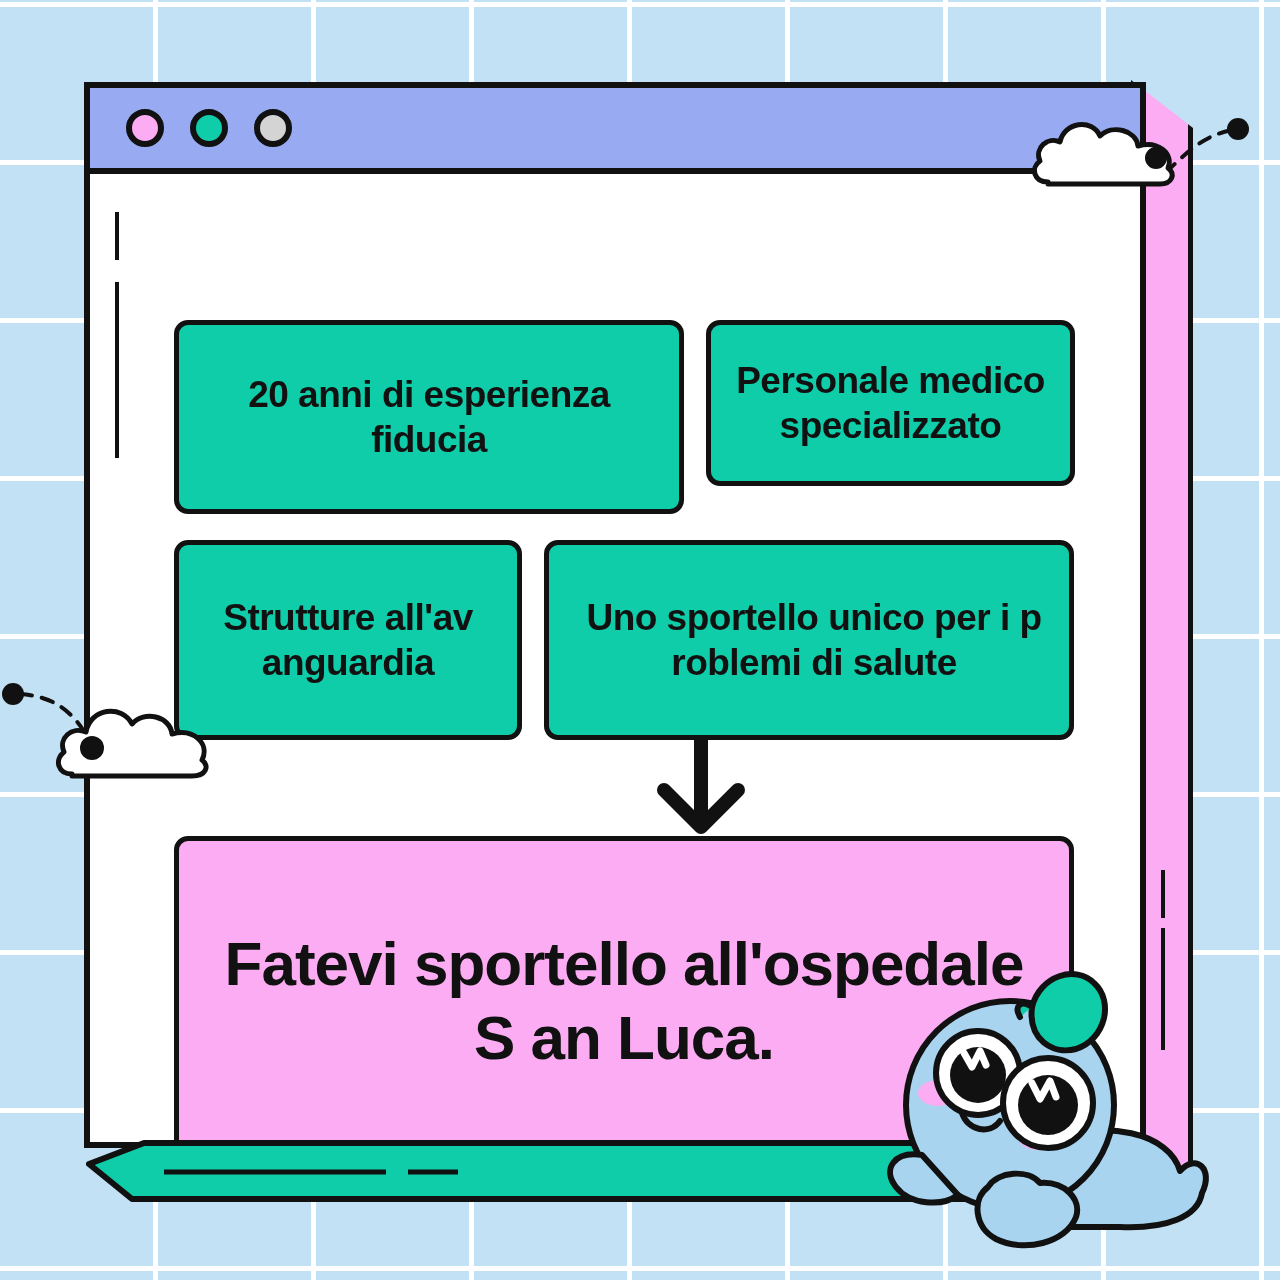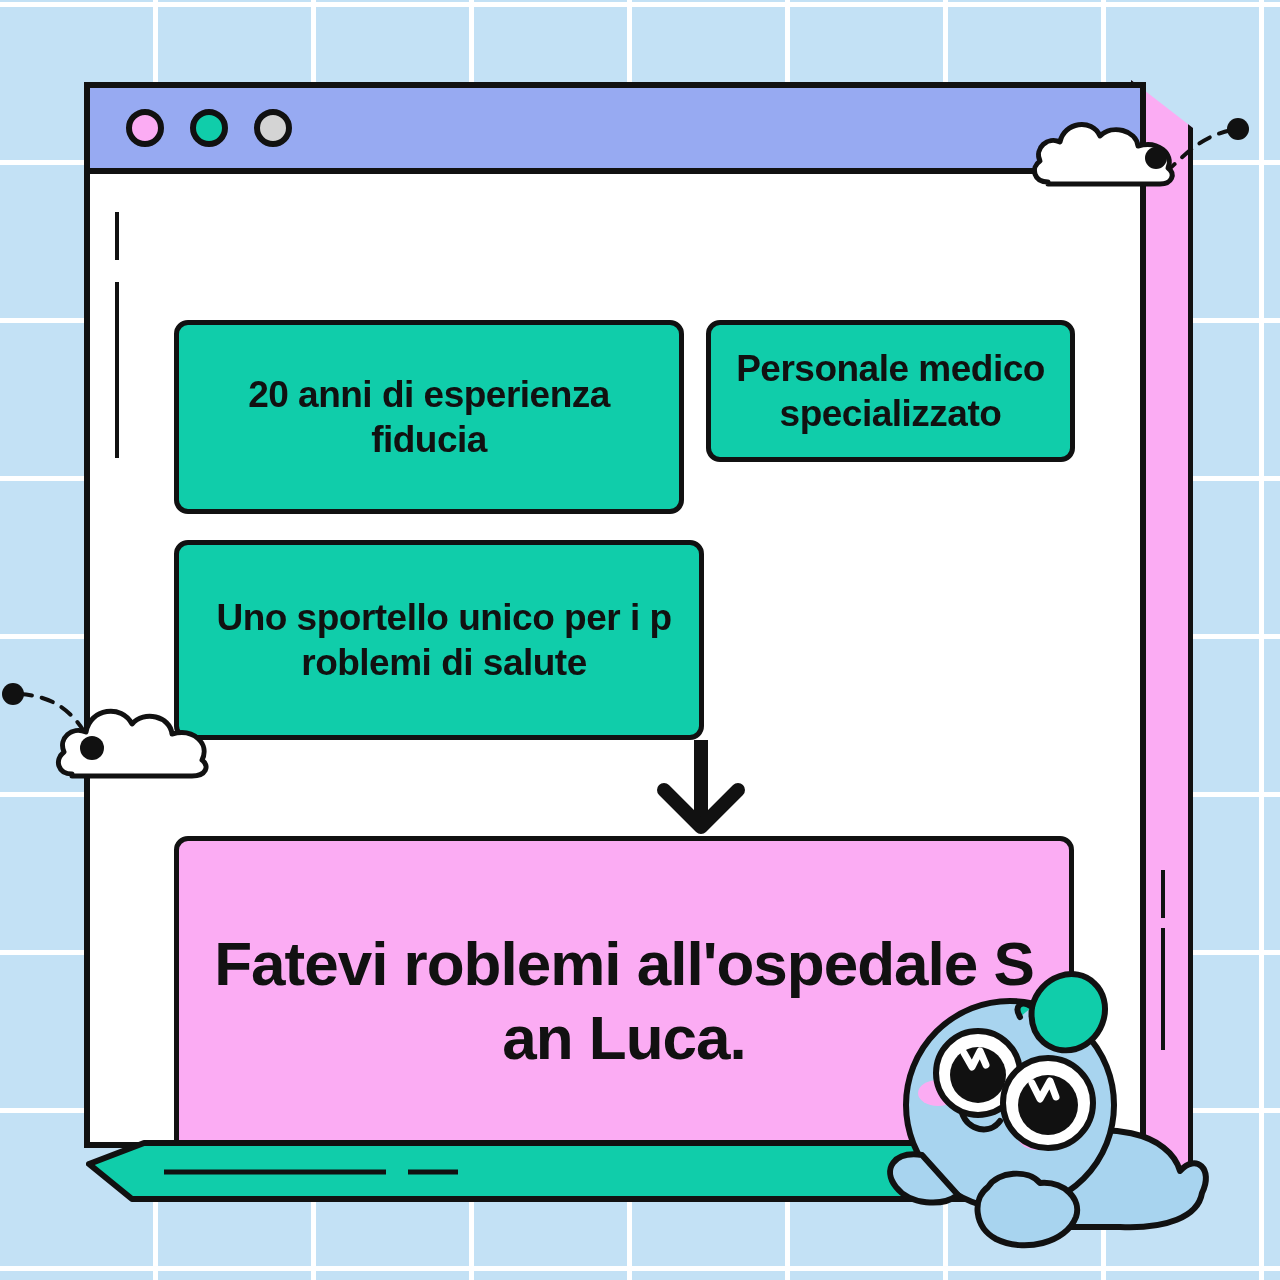--- a/index.html
+++ b/index.html
@@ -82,21 +82,21 @@
     color:#111;
     font-weight:bold;
     font-size:37px;
     line-height:1.22;
     letter-spacing:-0.5px;
     padding:0 14px;
   }
 
   #row1{left:84px;top:146px;}
   #card-0{width:510px;height:194px;}
-  #card-1{width:369px;height:142px;align-items:center;}
+  #card-1{width:369px;height:166px;align-items:center;}
 
   #row2{left:84px;top:366px;}
   #card-2{width:348px;height:200px;}
   #card-3{width:530px;height:200px;padding-left:24px;}
 
   
   #arrow{
     position:absolute;left:556px;top:566px;width:110px;height:100px;
   }
 
@@ -161,32 +161,35 @@
       <div id="row1" class="card-row">
         <div id="card-0" class="card">
           <span>20 anni di esperienza fiducia</span>
         </div>
         <div id="card-1" class="card">
           <span>Personale medico specializzato</span>
         </div>
       </div>
 
       <div id="row2" class="card-row">
+        <div id="card-2" class="card">
+          <span>Strutture all'av anguardia</span>
+        </div>
         <div id="card-3" class="card">
           <span>Uno sportello unico per i p roblemi di salute</span>
         </div>
       </div>
 
       <svg id="arrow" viewBox="0 0 110 100">
         <line x1="55" y1="0" x2="55" y2="84" stroke="#111" stroke-width="14" stroke-linecap="butt"></line>
         <path d="M18 50 L55 87 L92 50" fill="none" stroke="#111" stroke-width="14" stroke-linecap="round" stroke-linejoin="round"></path>
       </svg>
 
       <div id="banner">
-        <span id="banner-text">Fatevi roblemi all'ospedale S an Luca.</span>
+        <span id="banner-text">Fatevi sportello all'ospedale S an Luca.</span>
       </div>
 
     </div>
   </div>
 
   <svg id="dock" viewBox="0 0 1060 62">
     <path d="M58 3 L1057 3 L1057 59 L46 59 L3 24 Z" fill="#10cdaa" stroke="#111" stroke-width="6" stroke-linejoin="round"></path>
     <line x1="78" y1="32" x2="300" y2="32" stroke="#111" stroke-width="5"></line>
     <line x1="322" y1="32" x2="372" y2="32" stroke="#111" stroke-width="5"></line>
   </svg>

